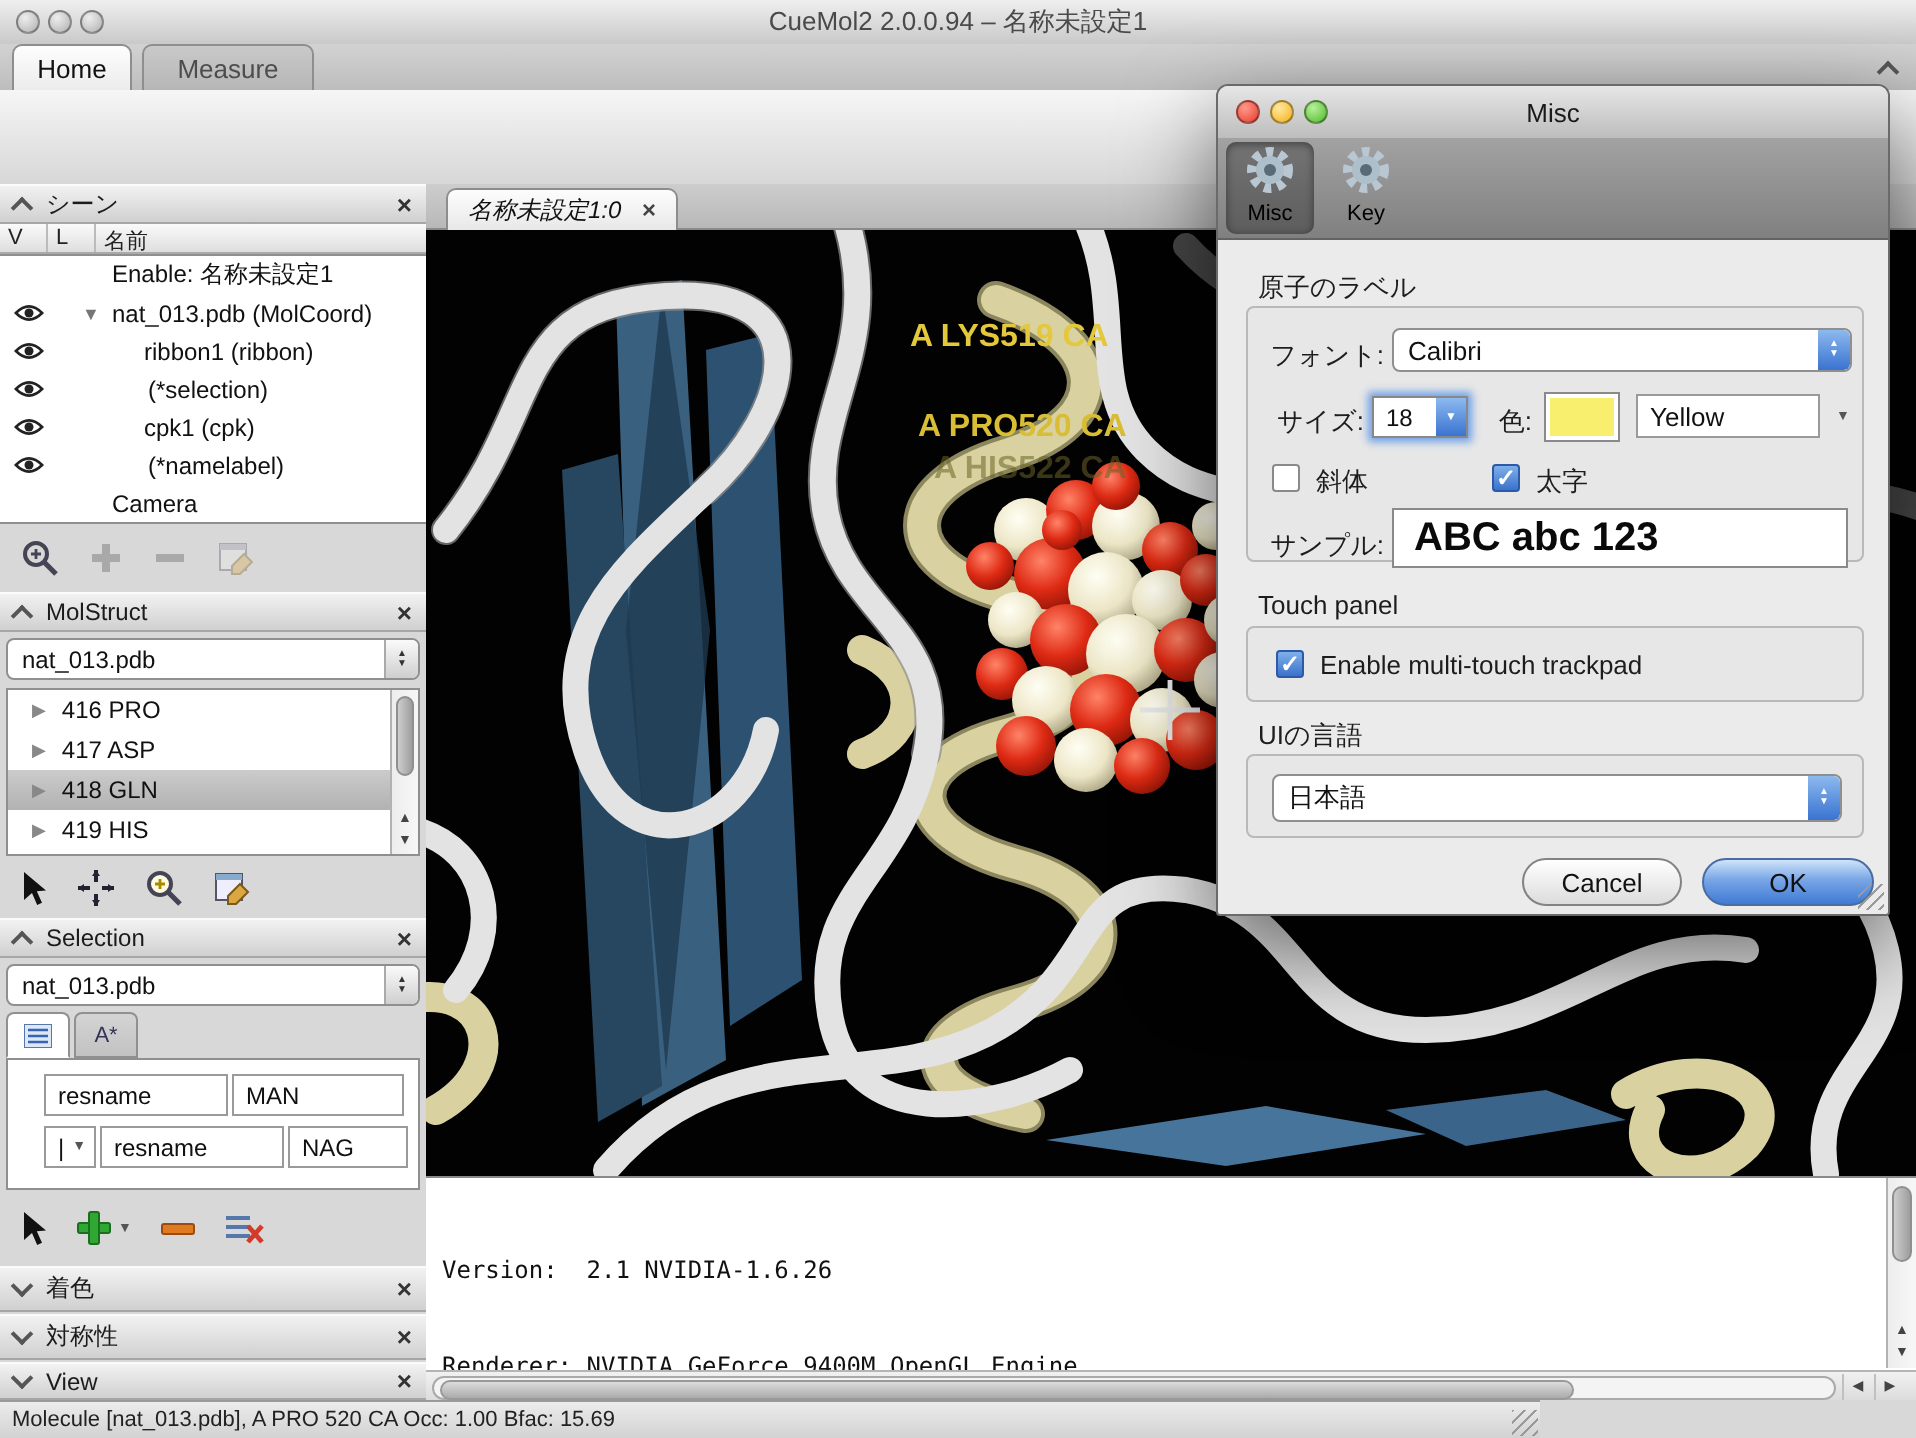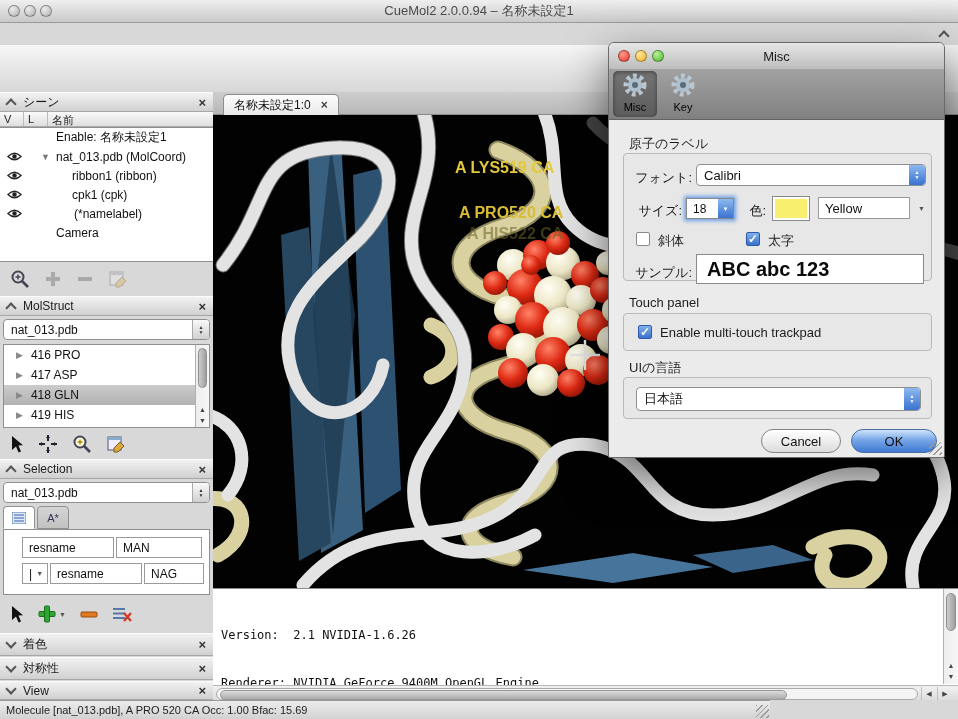--- a/index.html
+++ b/index.html
@@ -63,21 +63,21 @@
   .sb-btn{position:absolute;left:0;right:0;height:11px;font-size:7px;color:#444;text-align:center;line-height:11px;}
   
   .seltab{position:absolute;top:0;height:23px;width:32px;box-sizing:border-box;border:1px solid #909090;border-radius:4px 4px 0 0;
     display:flex;align-items:center;justify-content:center;font-size:11px;}
   .seltab.active{background:#fff;border-bottom:1px solid #fff;z-index:2;}
   .seltab.inactive{background:linear-gradient(#d4d4d4,#c2c2c2);color:#445;}
   .inputbox{position:absolute;background:#fff;border:1px solid #9a9a9a;font-size:12px;display:flex;align-items:center;
     padding-left:6px;box-sizing:border-box;}
   
   .doctabbar{left:213px;top:92px;width:745px;height:23px;background:linear-gradient(#cdcdcd,#b8b8b8);
-    border-bottom:1px solid #8a8a8a;box-sizing:border-box;}
+    border-bottom:1px solid #8a8a8a;box-sizing:border-box;font-style:italic;}
   .doctab{position:absolute;left:10px;top:2px;height:21px;padding:0 10px;box-sizing:border-box;border:1px solid #8d8d8d;
     border-bottom:none;border-radius:5px 5px 0 0;background:linear-gradient(#fdfdfd,#e8e8e8);
     display:flex;align-items:center;gap:10px;font-size:12px;}
   .viewport{left:213px;top:115px;width:745px;height:473px;background:#000;}
   .console{left:213px;top:588px;width:745px;height:97px;background:#fff;border-top:1px solid #8a8a8a;box-sizing:border-box;}
   .console-text{position:absolute;left:8px;top:6px;right:18px;font-family:"DejaVu Sans Mono",monospace;
     font-size:12px;line-height:16px;color:#111;white-space:pre;}
   .console-line{min-height:16px;}
   .hsb{left:213px;top:685px;width:745px;height:15px;background:linear-gradient(#f1f1f1,#dcdcdc);border-top:1px solid #b5b5b5;box-sizing:border-box;}
   .hsb .track{position:absolute;left:3px;top:2px;width:700px;height:10px;border:1px solid #aaa;border-radius:6px;background:#f4f4f4;}
@@ -128,20 +128,28 @@
 
   <div class="abs titlebar">
     <div style="display:flex;gap:4px;margin-left:8px;">
       <span class="light grey"></span>
       <span class="light grey"></span>
       <span class="light grey"></span>
     </div>
     <span class="title-text">CueMol2 2.0.0.94 – 名称未設定1</span>
   </div>
 
+  <div class="abs tabstrip">
+    <div class="rtab active" style="left:6px;width:60px;">
+      <span>Home</span>
+      </div>
+    <div class="rtab inactive" style="left:71px;width:86px;">
+      <span>Measure</span>
+      </div>
+  </div>
   <span class="chev up collapse-chev"></span>
 
   <div class="abs toolbar">
     <div class="tbtn" style="left:8px;">
       <svg width="26" height="26" viewBox="0 0 26 26">
         <path d="M9,9 V6 h7 v3" fill="none" stroke="#6b737d" stroke-width="2"></path>
         <rect x="3" y="9" width="17" height="12" rx="2" fill="#bfc6ce" stroke="#6b737d"></rect>
         <g fill="#2fa833" stroke="#1c6e1f">
             <rect x="15" y="15" width="10" height="4" rx="1"></rect>
             <rect x="18" y="12" width="4" height="10" rx="1"></rect>
@@ -239,20 +247,27 @@
         </svg>
       <span class="expander" style="left:41px;">▼</span>
       <span style="padding-left:56px;">nat_013.pdb (MolCoord)</span>
       </div>
     <div class="tree-row">
       <svg class="eye" width="15" height="11" viewBox="0 0 16 11">
         <path d="M1,5.5 Q8,-1.5 15,5.5 Q8,12.5 1,5.5 Z" fill="none" stroke="#222" stroke-width="1.4"></path>
           <circle cx="8" cy="5.5" r="2.4" fill="#222"></circle>
         </svg>
       <span style="padding-left:72px;">ribbon1 (ribbon)</span>
+      </div>
+    <div class="tree-row">
+      <svg class="eye" width="15" height="11" viewBox="0 0 16 11">
+        <path d="M1,5.5 Q8,-1.5 15,5.5 Q8,12.5 1,5.5 Z" fill="none" stroke="#222" stroke-width="1.4"></path>
+          <circle cx="8" cy="5.5" r="2.4" fill="#222"></circle>
+        </svg>
+      <span style="padding-left:74px;">(*selection)</span>
       </div>
     <div class="tree-row">
       <svg class="eye" width="15" height="11" viewBox="0 0 16 11">
         <path d="M1,5.5 Q8,-1.5 15,5.5 Q8,12.5 1,5.5 Z" fill="none" stroke="#222" stroke-width="1.4"></path>
           <circle cx="8" cy="5.5" r="2.4" fill="#222"></circle>
         </svg>
       <span style="padding-left:72px;">cpk1 (cpk)</span>
       </div>
     <div class="tree-row">
       <svg class="eye" width="15" height="11" viewBox="0 0 16 11">

